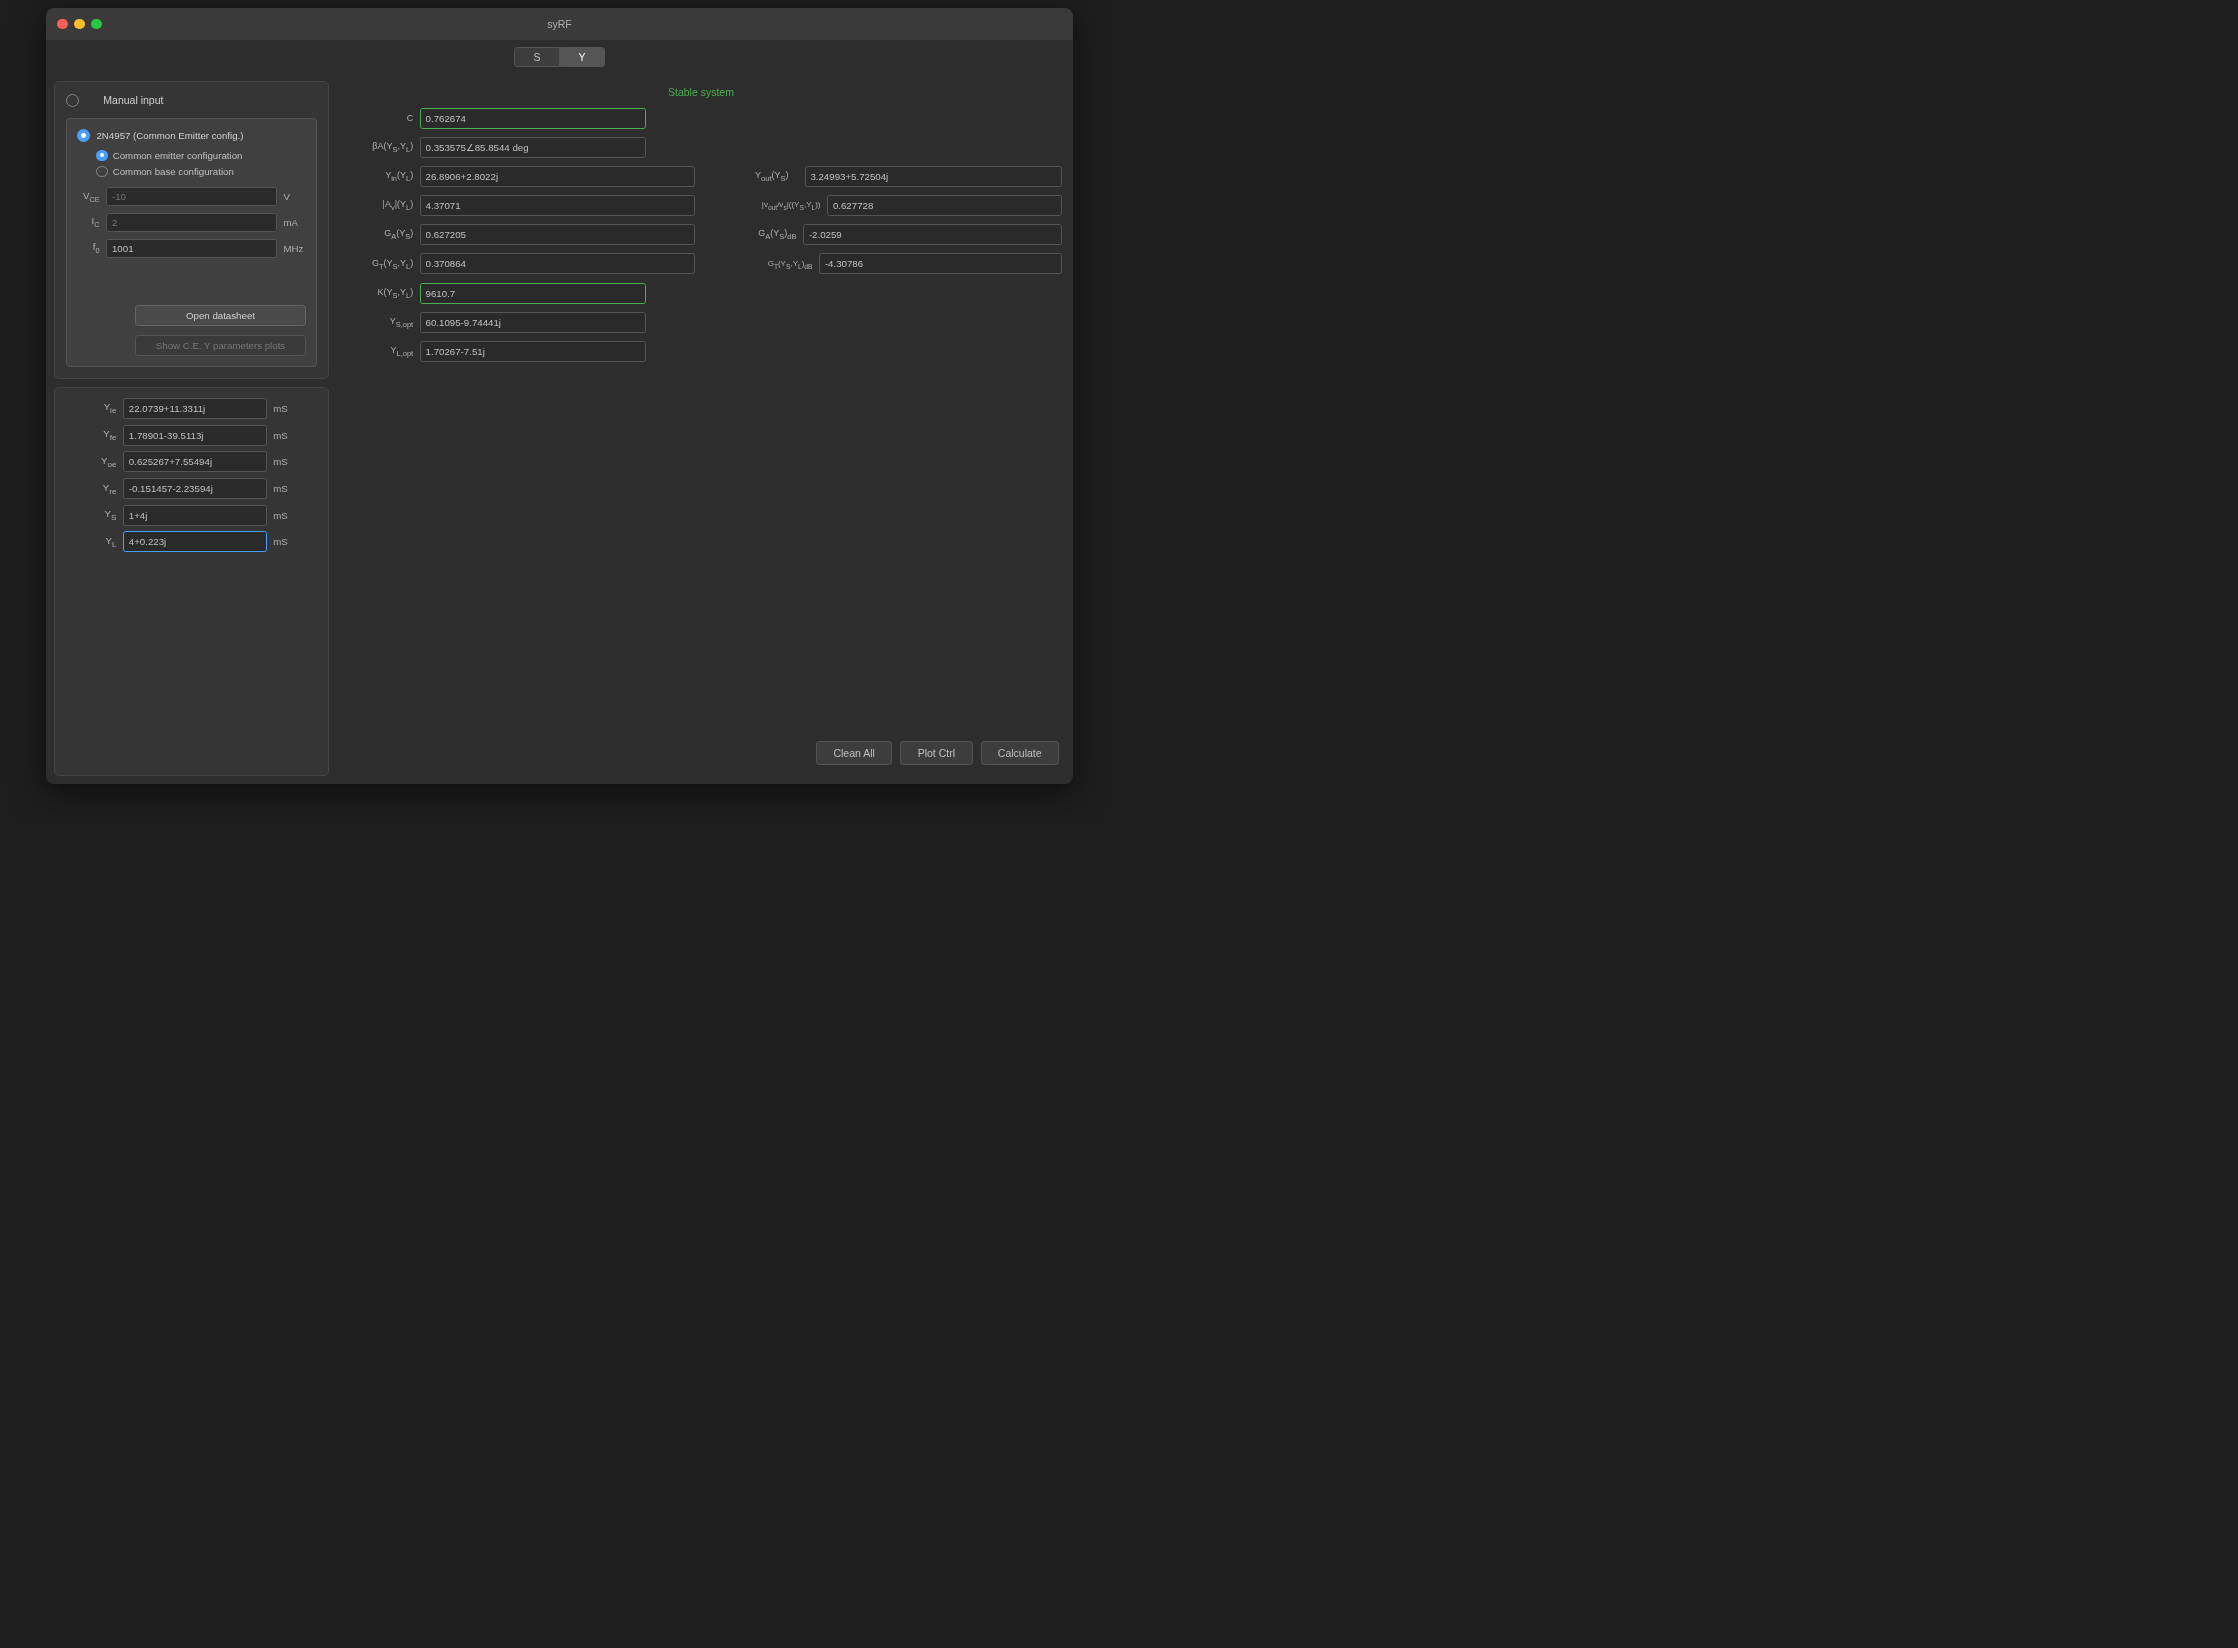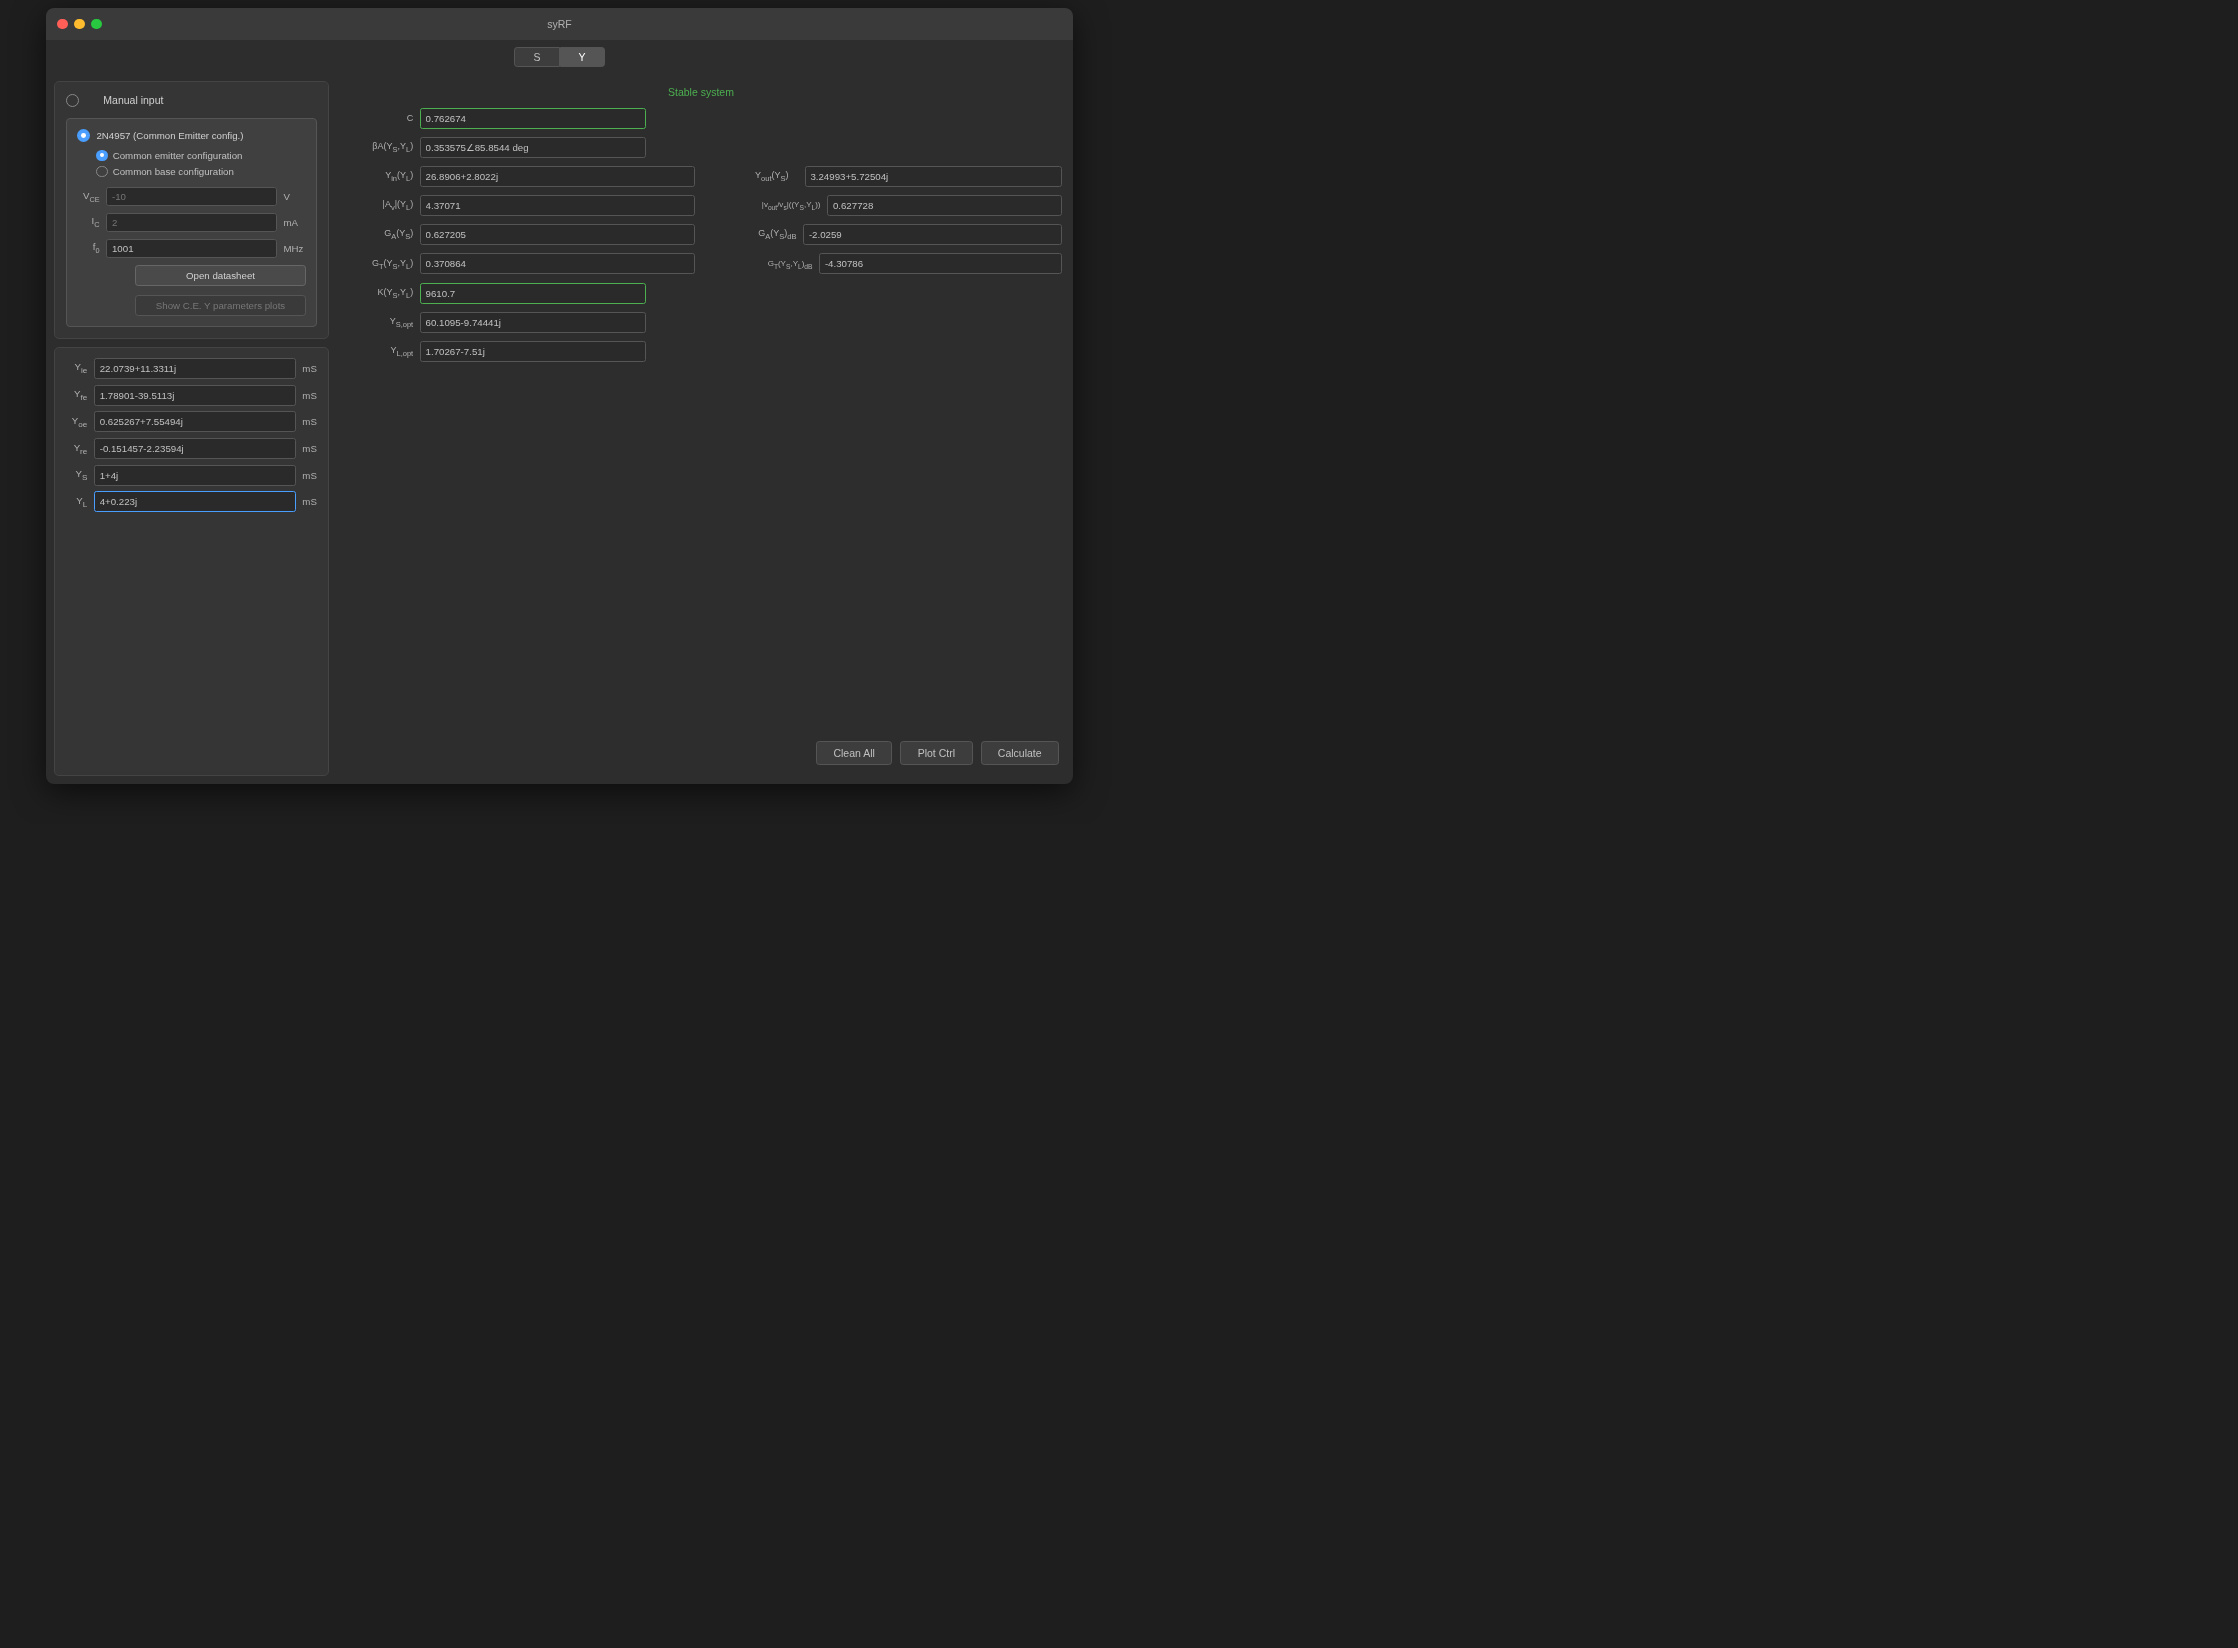--- a/index.html
+++ b/index.html
@@ -201,40 +201,42 @@
     .btn-datasheet {
       background: #4a4a4a;
       border: 0.8px solid #666;
       border-radius: 3.2px;
       color: #d0d0d0;
       padding: 4px 9.7px;
       font-size: 9.7px;
       cursor: pointer;
       margin-left: 29px;
       margin-bottom: 4.9px;
+      margin-top: 40px;
     }
     .btn-show-plots {
       background: #3a3a3a;
       border: 0.8px solid #555;
       border-radius: 3.2px;
       color: #777;
       padding: 4px 9.7px;
       font-size: 9.7px;
       cursor: pointer;
       margin-left: 29px;
     }
     .bottom-left {
       background: #353535;
       border-radius: 4.9px;
       padding: 9.7px;
       border: 0.8px solid #444;
       flex: 1;
       display: flex;
       flex-direction: column;
       gap: 5.7px;
+      align-items: center;
     }
     .y-param-row {
       display: flex;
       align-items: center;
       gap: 6.5px;
     }
     .y-param-label {
       font-size: 9.7px;
       color: #b0b0b0;
       width: 22.6px;

